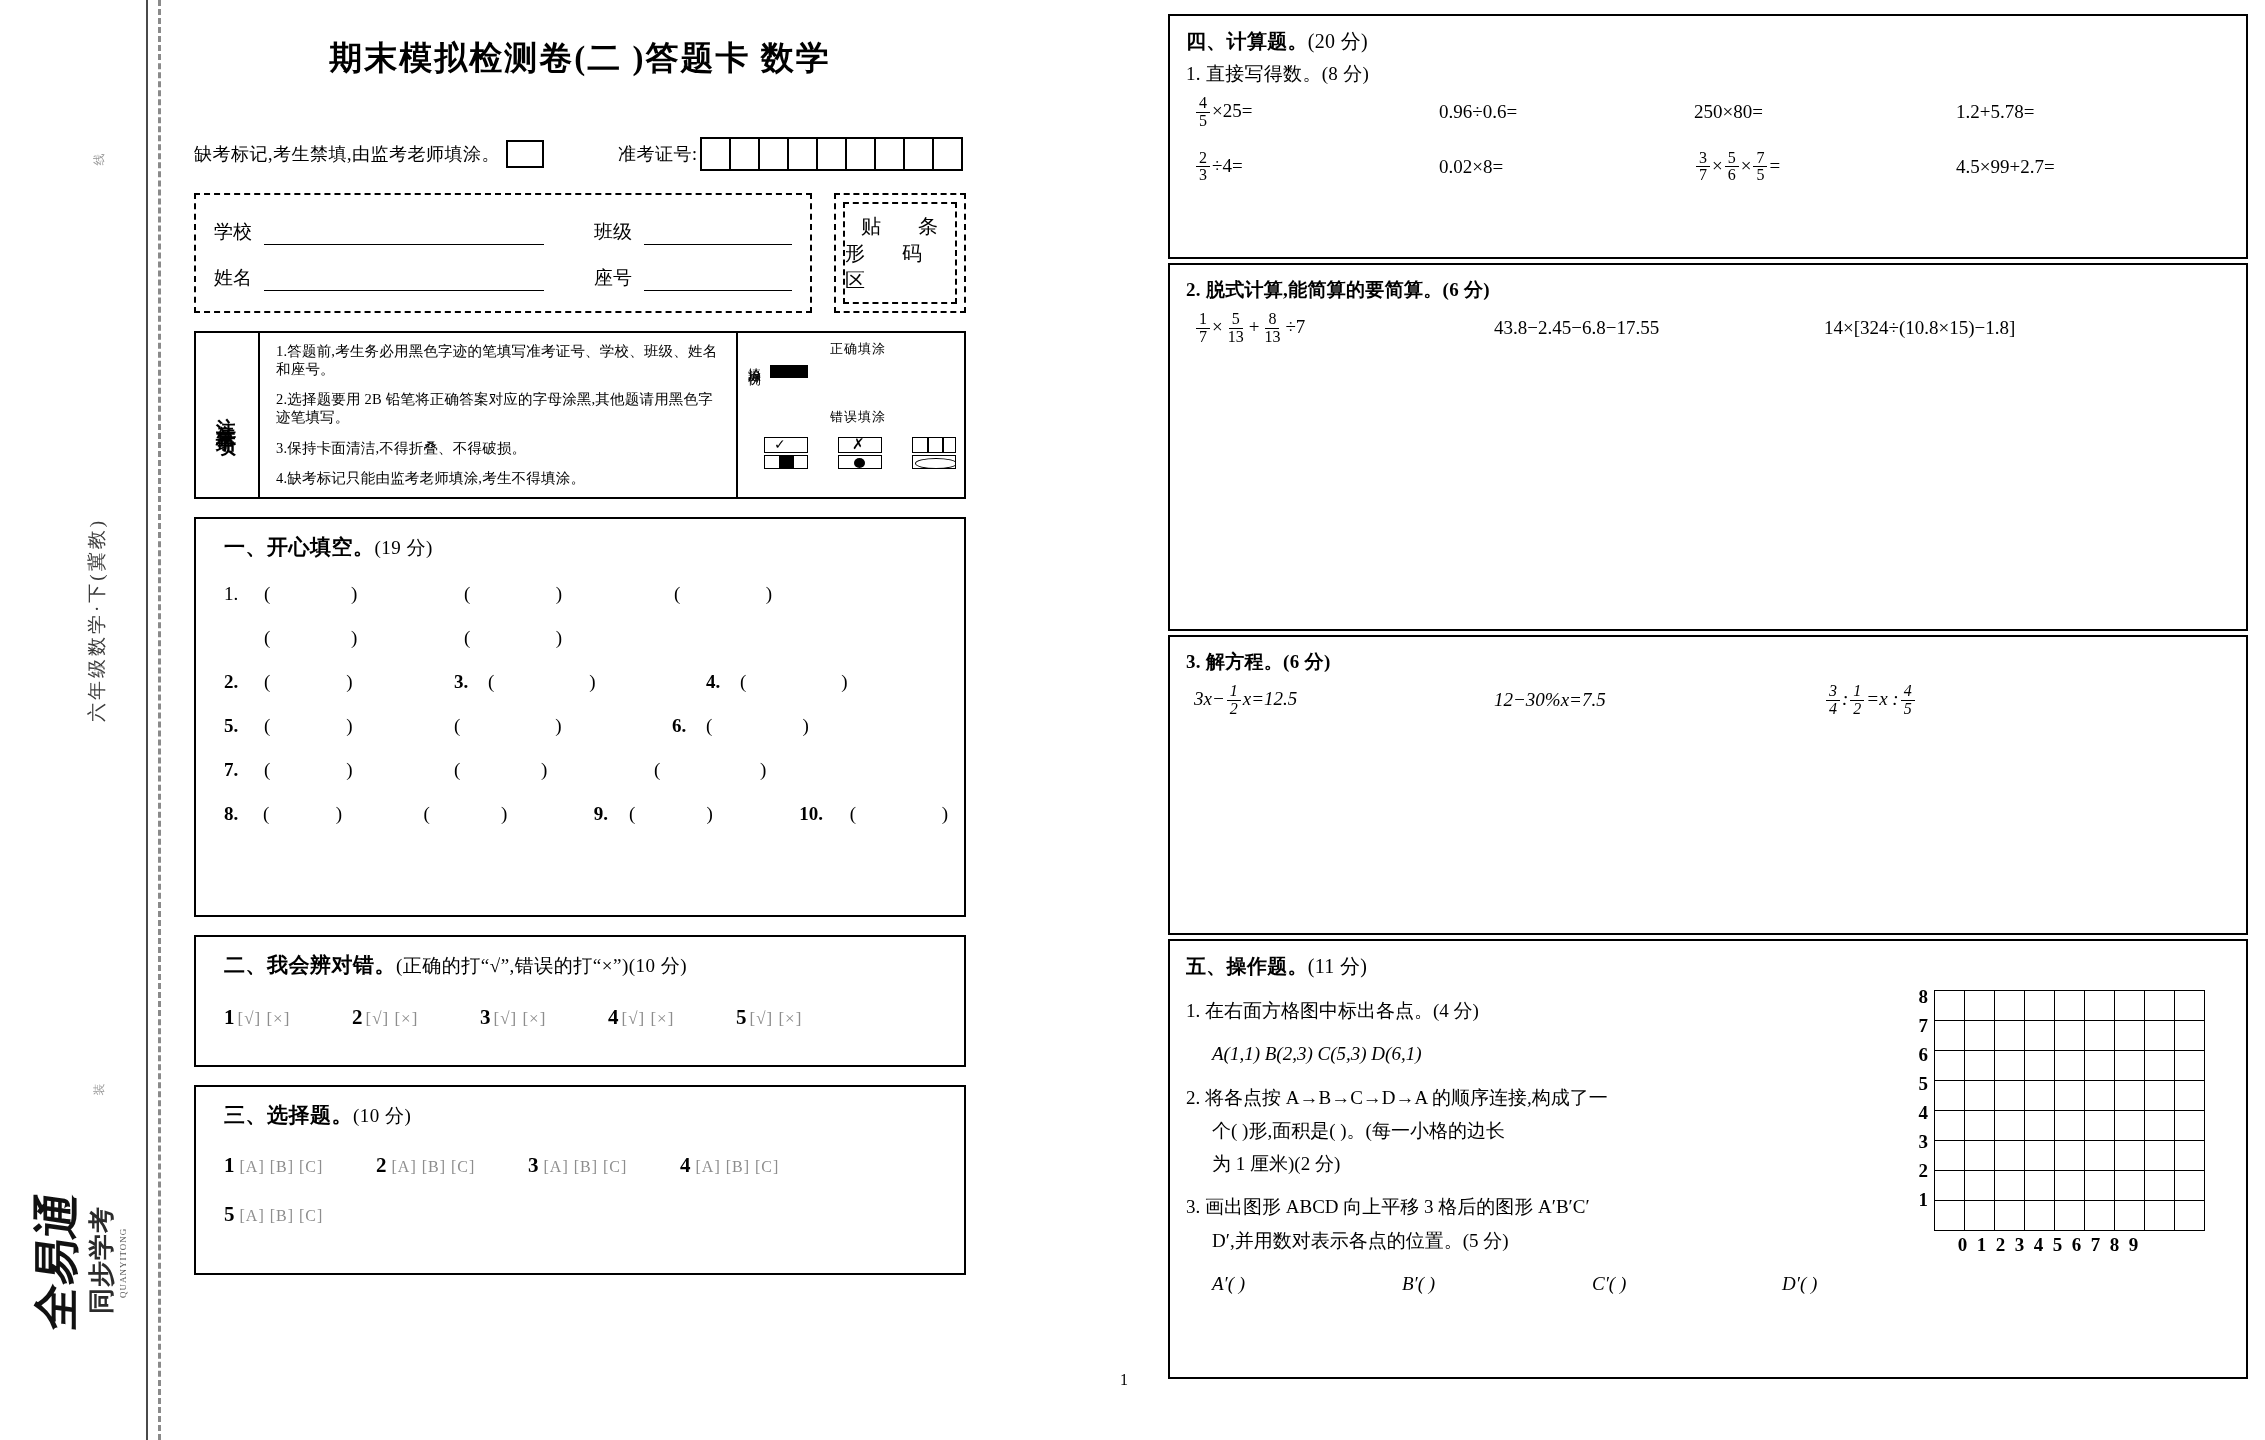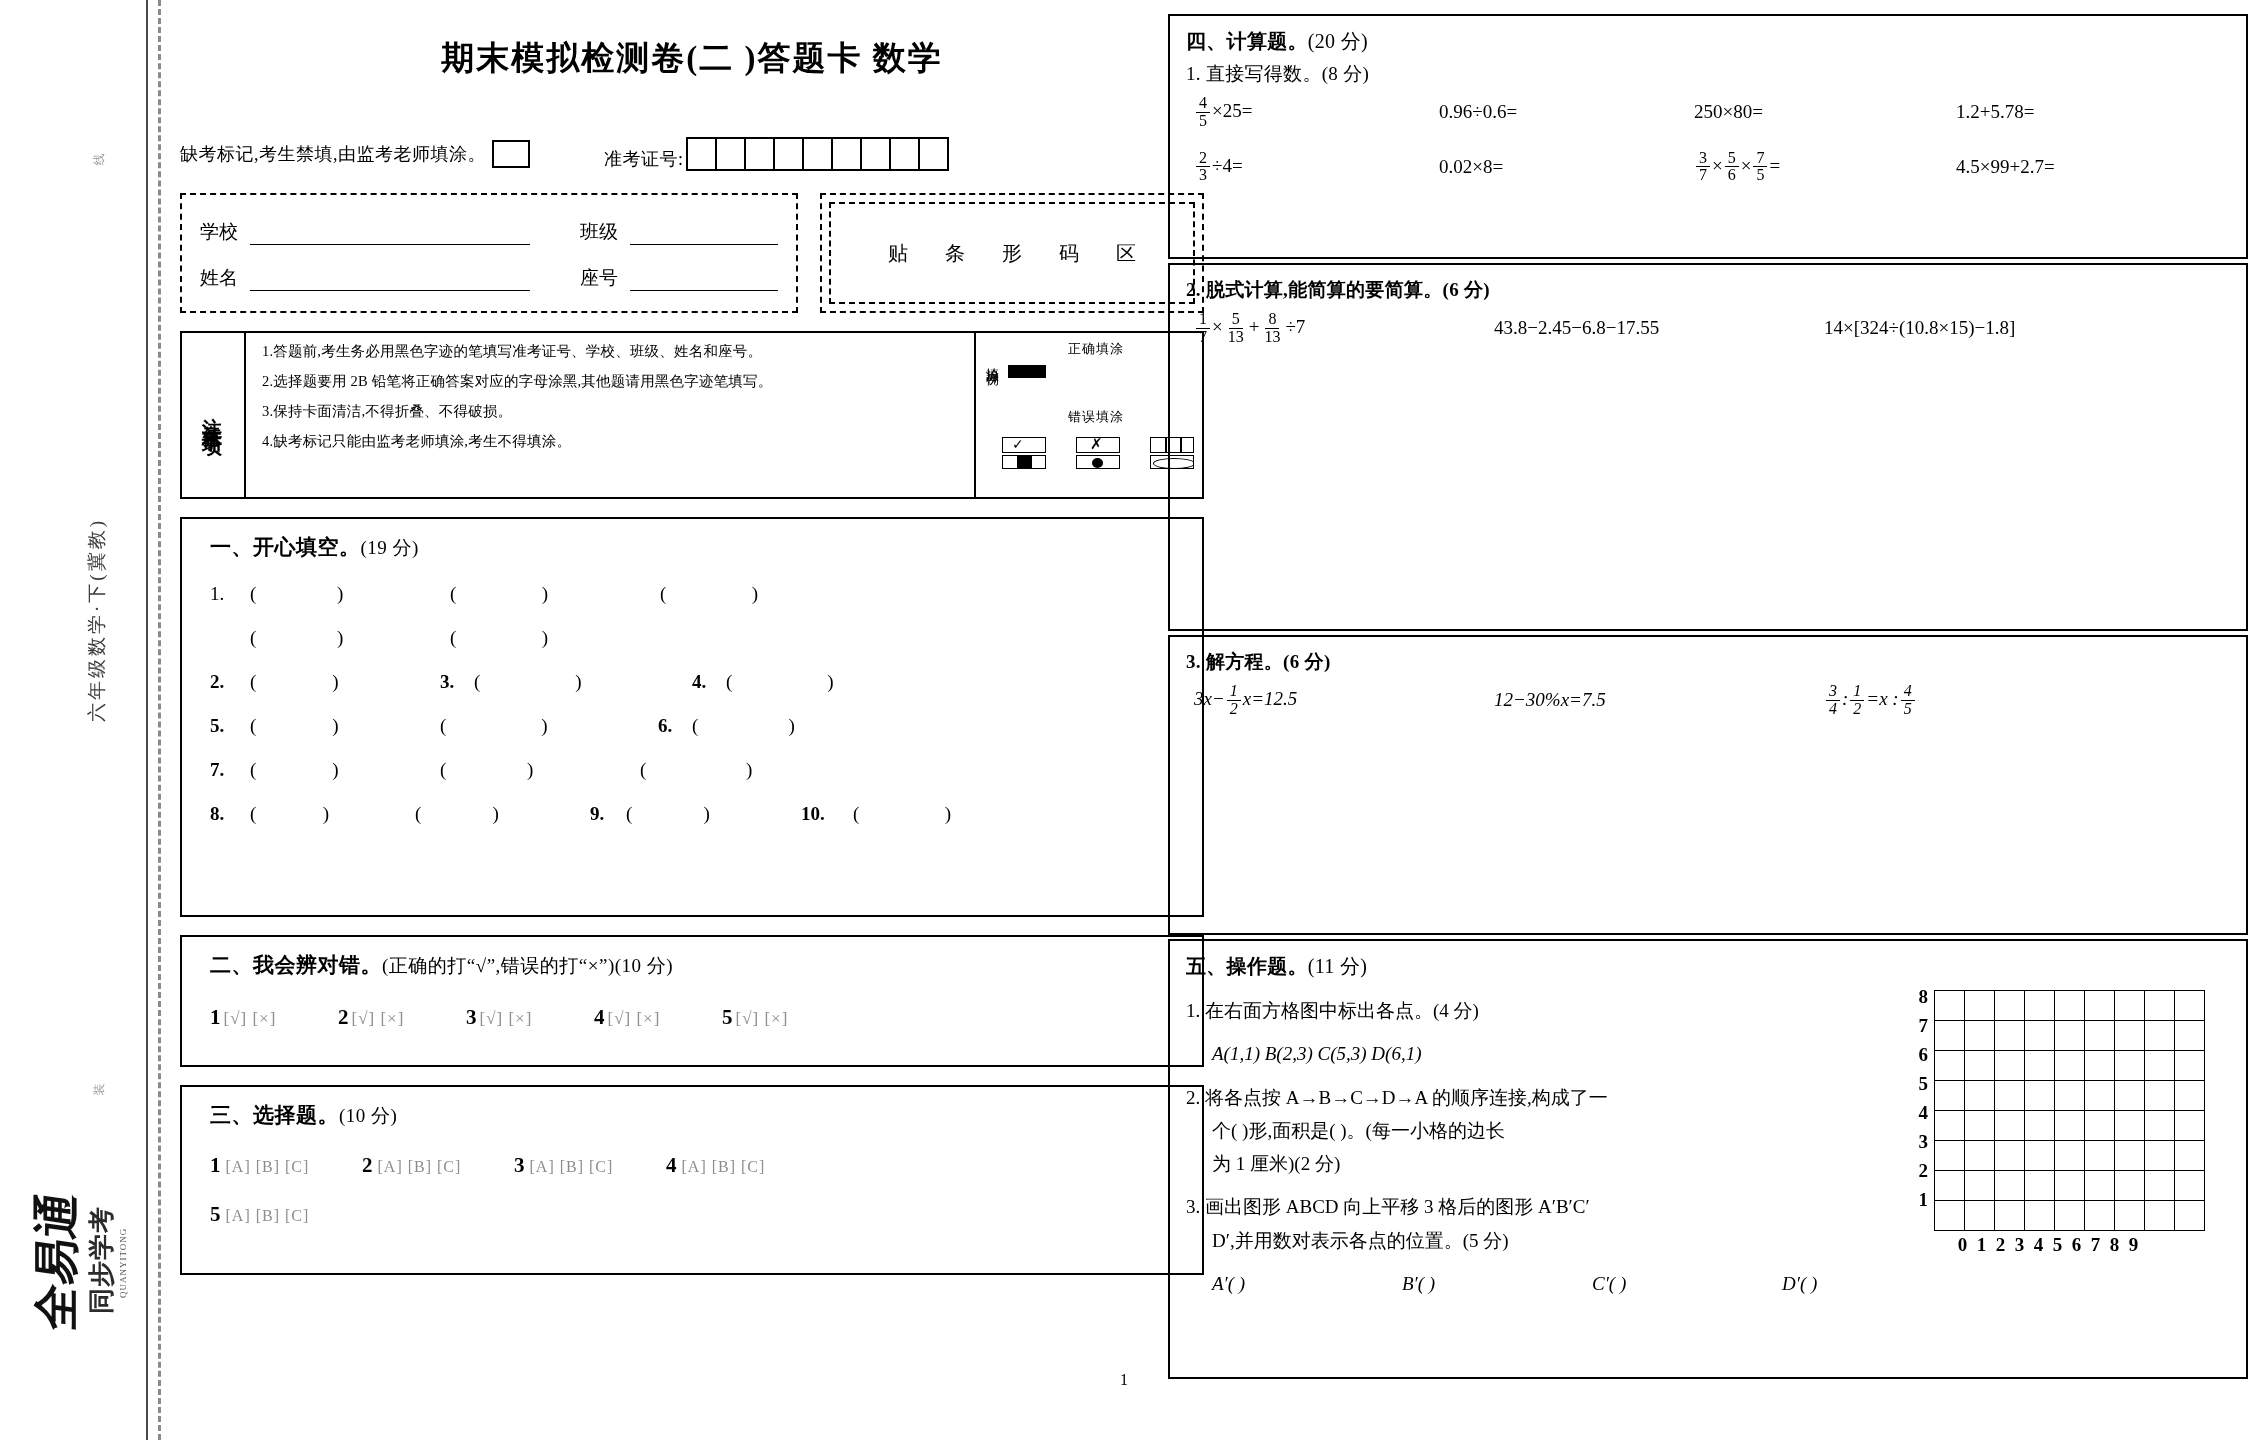--- a/index.html
+++ b/index.html
@@ -40,35 +40,35 @@
     position:absolute;left:-18px;top:96px;
   }
   .logo-brush{
     position:absolute;left:-50px;top:4px;
     font-size:46px;font-weight:bold;color:#111;
     font-family:"Liberation Serif",serif;
     white-space:nowrap;transform:skewX(-8deg);
   }
 
   
-  .col-left{position:absolute;left:180px;top:14px;width:1024px;}
+  .col-left{position:absolute;left:194px;top:14px;width:772px;}
   .col-right{position:absolute;left:1168px;top:14px;width:1080px;}
 
   .title{
     text-align:center;font-size:33px;font-weight:bold;
     letter-spacing:2px;margin:22px 0 0 0;padding-bottom:10px;
     font-family:"Liberation Serif","DejaVu Serif",serif;
   }
 
   .absent-row{
     display:flex;align-items:center;margin-top:46px;font-size:18px;letter-spacing:.5px;
   }
   .absent-row .txt{white-space:nowrap;}
   .absent-box{display:inline-block;width:34px;height:24px;border:2px solid #000;margin-left:6px;}
-  .ticket-wrap{display:flex;align-items:flex-end;margin-left:74px;}
+  .ticket-wrap{display:flex;align-items:center;margin-left:74px;}
   .ticket-label{font-size:18px;white-space:nowrap;}
   .ticket-grid{display:flex;border:2px solid #000;margin-left:2px;}
   .ticket-cell{width:27px;height:30px;border-right:2px solid #000;}
   .ticket-cell:last-child{border-right:none;}
 
   
   .info-row{display:flex;margin-top:22px;gap:22px;}
   .info-box{
     flex:0 0 580px;border:2px dashed #000;padding:14px 18px 16px 18px;box-sizing:border-box;
   }

